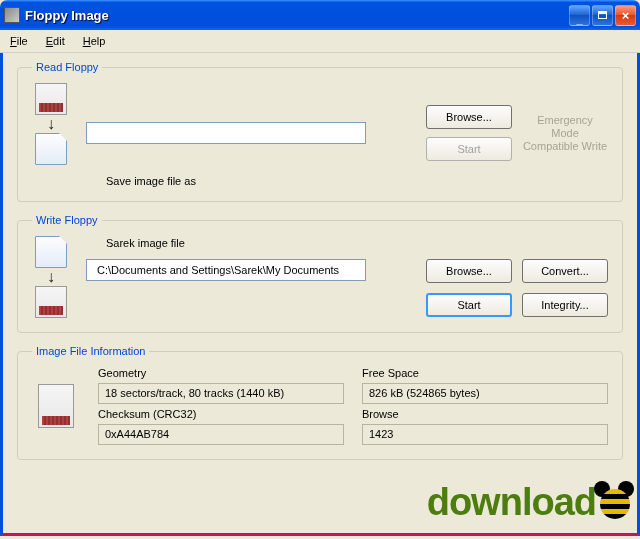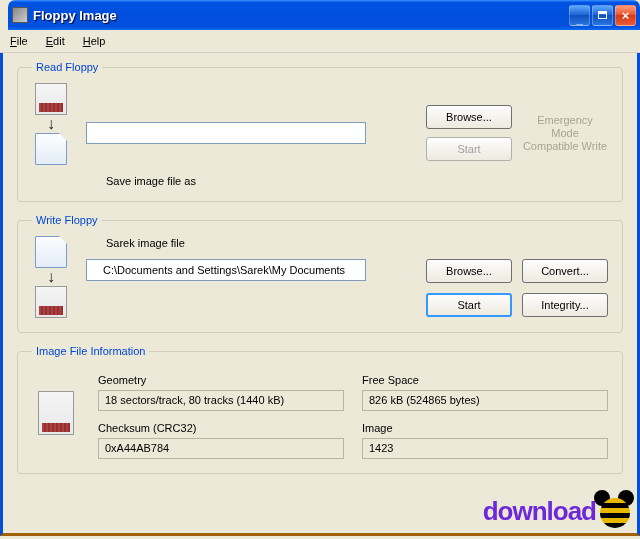--- a/index.html
+++ b/index.html
@@ -16,21 +16,20 @@
   .titlebar {
     height: 30px;
     background: linear-gradient(to bottom, #3a93ff 0%, #0053e1 8%, #0050dd 40%, #0050dd 88%, #0860e8 95%, #0a6cf0 100%);
     display: flex;
     align-items: center;
     padding: 0 4px;
     color: white;
     font-weight: bold;
     font-size: 13px;
     border-radius: 7px 7px 0 0;
-    margin-left: 8px;
   }
   .titlebar .app-icon {
     width: 16px;
     height: 16px;
     margin-right: 5px;
     background: linear-gradient(135deg, #888, #ccc);
     border: 1px solid #555;
     display: inline-block;
   }
   .title-text { flex: 1; text-shadow: 1px 1px 1px #003; }
@@ -63,21 +62,21 @@
     display: flex;
     gap: 10px;
     border-bottom: 1px solid #d4d0c8;
   }
   .menu-item { padding: 1px 4px; cursor: default; }
   .menu-item u { text-decoration: underline; }
   .client {
     padding: 8px 14px 14px 14px;
     border-left: 3px solid #0050dd;
     border-right: 3px solid #0050dd;
-    border-bottom: 3px solid #a16207;
+    border-bottom: 3px solid #be185d;
     height: calc(100% - 30px - 26px);
     background: #ece9d8;
   }
   fieldset {
     border: 1px solid #d0ccbe;
     border-radius: 4px;
     margin: 0 0 12px 0;
     padding: 10px 14px 14px 14px;
     position: relative;
   }
@@ -128,21 +127,21 @@
     font-size: 16px;
     line-height: 14px;
     font-weight: bold;
     color: #222;
   }
   .textbox {
     width: 280px;
     height: 22px;
     border: 1px solid #7f9db9;
     background: #fff;
-    padding: 2px 16px;
+    padding: 2px 10px;
     font-family: Tahoma, sans-serif;
     font-size: 11px;
     line-height: 16px;
     display: inline-block;
   }
   .textbox.wide { width: 280px; }
   .readbox { overflow: hidden; text-overflow: clip; white-space: nowrap; }
   .btn {
     width: 86px;
     height: 24px;
@@ -186,37 +185,37 @@
     row-gap: 8px;
     align-items: center;
   }
   .info-grid {
     display: grid;
     grid-template-columns: 48px 1fr 1fr;
     column-gap: 18px;
     row-gap: 4px;
   }
   .info-icon-cell { grid-row: 1 / span 4; display:flex; align-items:center; justify-content:center; }
-  .info-label { color: #000; margin-top: 7px; }
+  .info-label { color: #000; }
   .info-value {
     border: 1px solid #b8b4a4;
     background: #ece9d8;
     padding: 3px 6px;
     height: 21px;
     font-size: 11px;
   }
   .watermark {
     position: absolute;
     right: 0;
-    bottom: 5px;
+    bottom: 14px;
     font-family: Arial Black, Arial, sans-serif;
-    font-size: 26px;
+    font-size: 38px;
     font-weight: 900;
     letter-spacing: -1px;
-    color: #6d28d9;
+    color: #4d7c0f;
     display: flex;
     align-items: center;
     pointer-events: none;
   }
   .watermark .bee {
     width: 46px;
     height: 46px;
     position: relative;
     margin-left: -2px;
   }
@@ -317,21 +316,21 @@
     <legend>Image File Information</legend>
     <div class="info-grid">
       <div class="info-icon-cell">
         <span class="pixicon floppy" style="width:36px;height:44px"></span>
       </div>
       <div class="info-label">Geometry</div>
       <div class="info-label">Free Space</div>
       <div class="info-value">18 sectors/track, 80 tracks (1440 kB)</div>
       <div class="info-value">826 kB (524865 bytes)</div>
       <div class="info-label">Checksum (CRC32)</div>
-      <div class="info-label">Image</div>
+      <div class="info-label">Browse</div>
       <div class="info-value">0xA44AB784</div>
       <div class="info-value">1423</div>
     </div>
   </fieldset>
 
 </div>
 
 <div class="watermark">
   <span>download</span>
   <span class="bee">

